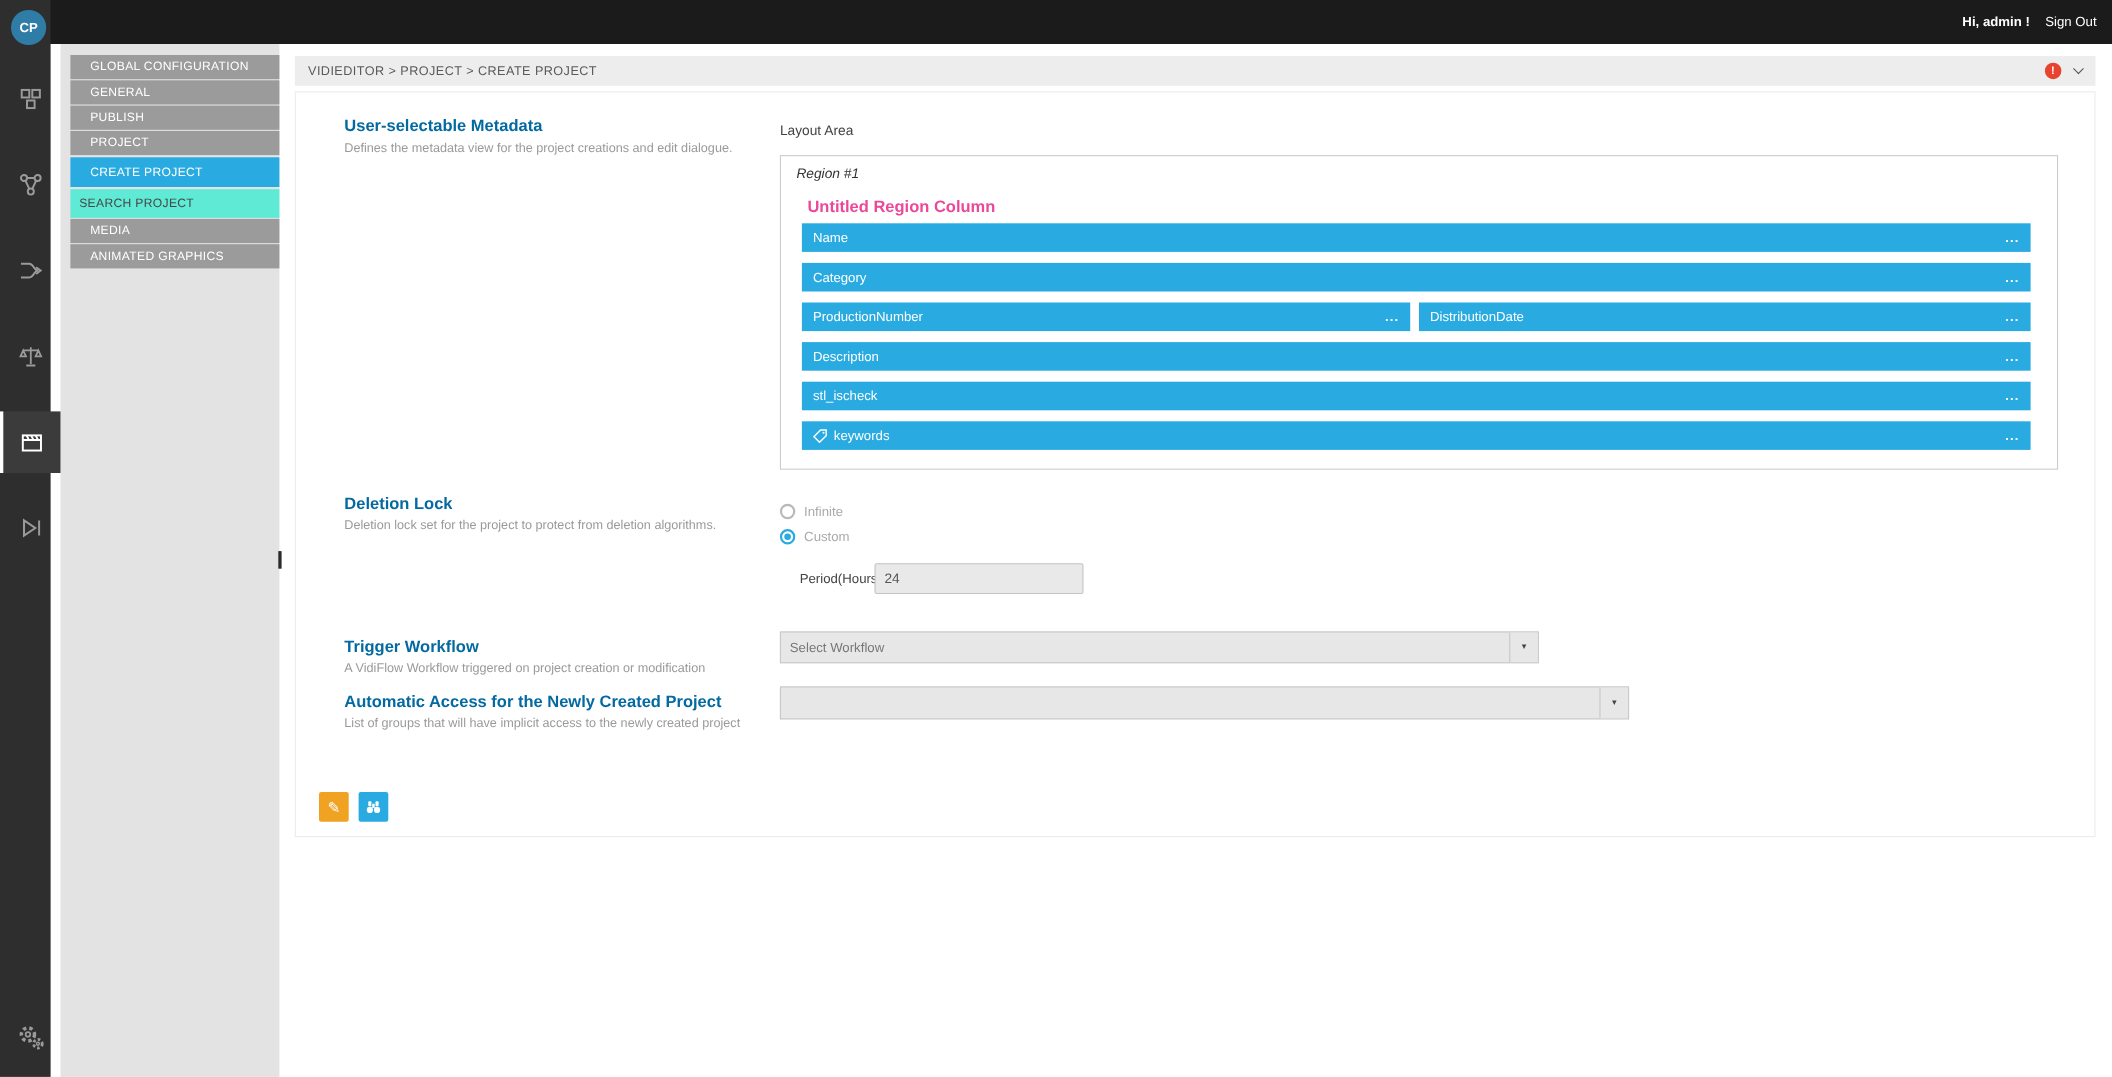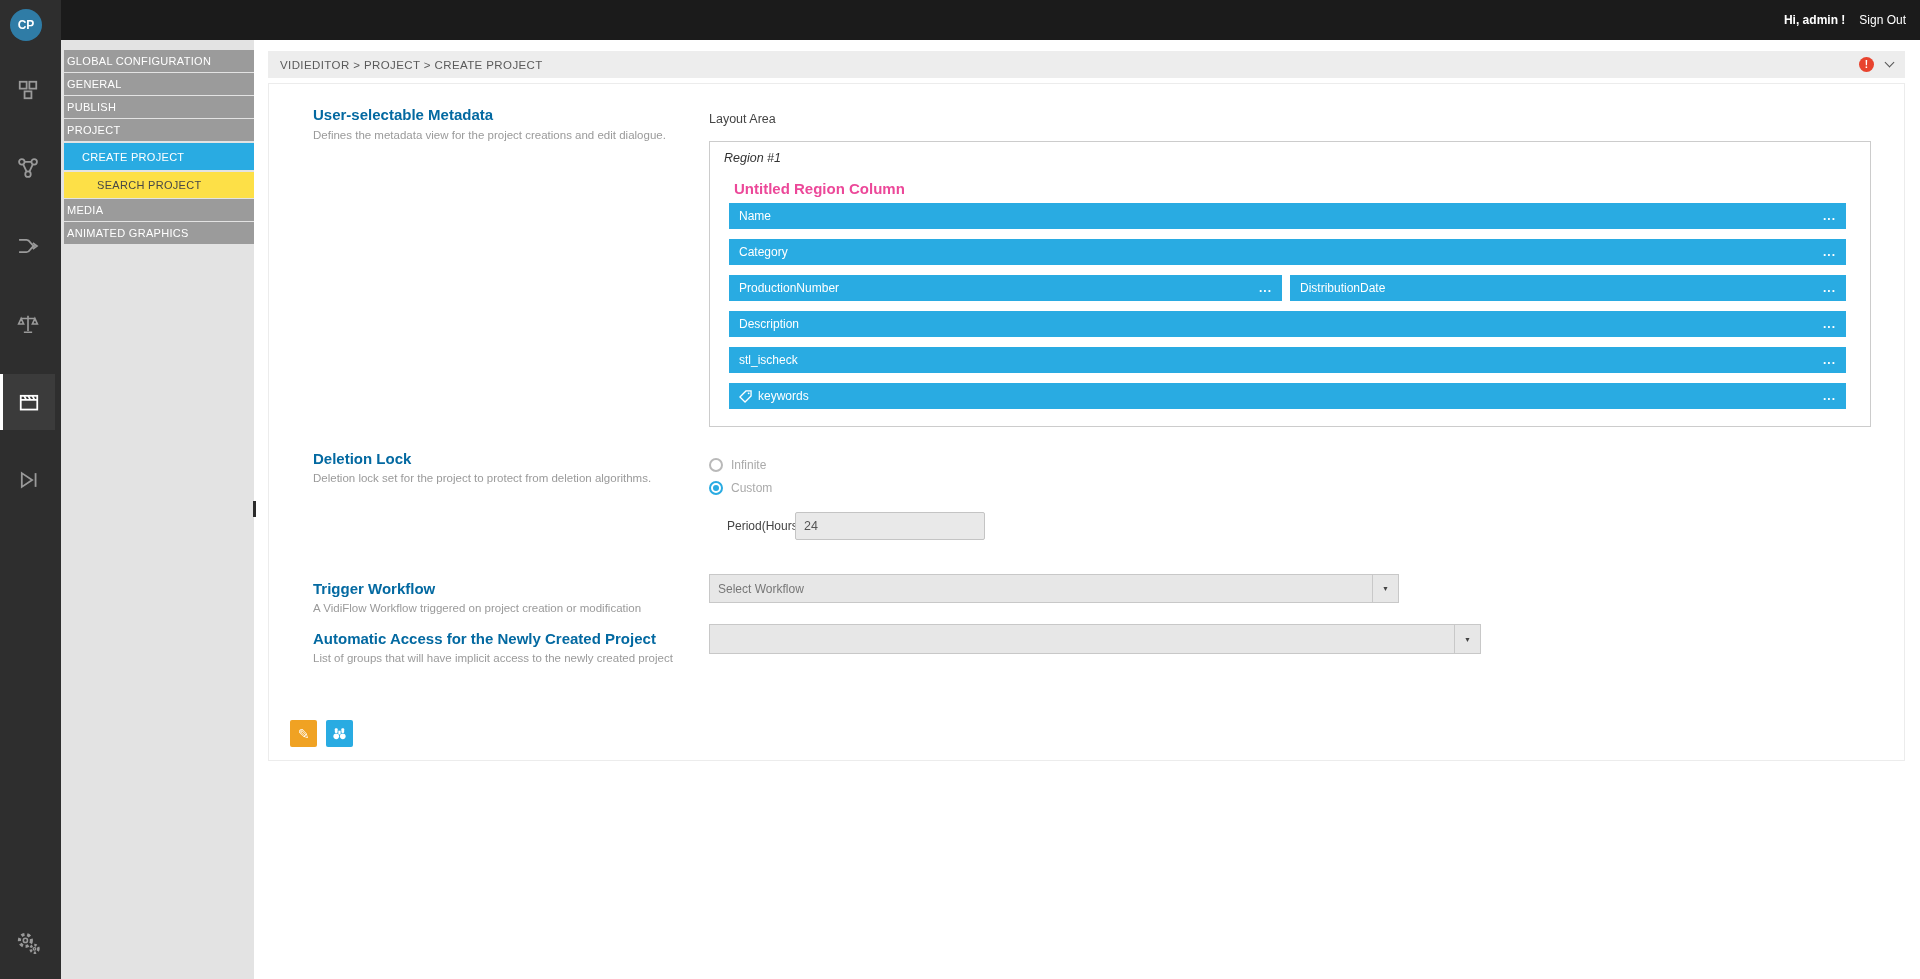--- a/index.html
+++ b/index.html
@@ -15,36 +15,36 @@
   .tab.active { height:37px; background:#ffffff; border-color:#e6e6e6; color:#1d1d1d; }
   .tab .tab-label { white-space:nowrap; }
   .tab-prod { width:147px; } .tab-int { width:131px; } .tab-trans { width:138px; } .tab-dev { width:136px; }
   .tab-plug { margin-left:auto; display:flex; }
   .topbar-right { position:absolute; right:14px; top:0; height:40px; display:flex; align-items:center; gap:14px;
     color:#fff; font-size:12px; }
   .greeting { font-weight:bold; }
   .signout { cursor:pointer; }
 
   
-  .rail { position:absolute; left:0; top:0; width:61px; height:979px; background:#2e2e2e; z-index:6; }
+  .rail { position:absolute; left:0; top:0; width:46px; height:979px; background:#2e2e2e; z-index:6; }
   .logo-circle { position:absolute; left:10px; top:9px; width:32px; height:32px; border-radius:50%;
     background:#2f7ca6; color:#fff; font-size:12px; font-weight:bold; display:flex; align-items:center; justify-content:center; }
   .rail-icons { position:absolute; left:0; top:62px; width:55px; display:flex; flex-direction:column; }
   .rail-slot { width:55px; height:56px; margin-bottom:22px; display:flex; align-items:center; justify-content:center;
     color:#9a9a9a; cursor:pointer; }
   .rail-slot.active { background:#3b3b3b; border-left:3px solid #ffffff; color:#ffffff; }
   .rail-bottom { position:absolute; left:0; bottom:8px; width:55px; height:56px; display:flex; align-items:center; justify-content:center; color:#9a9a9a; cursor:pointer; }
 
   
   .sidebar { position:absolute; left:55px; top:40px; width:199px; height:939px; background:#e3e3e3; padding-top:10px; }
   .side-item { margin-left:9px; width:190px; display:flex; align-items:center; font-size:11px; letter-spacing:.3px;
     margin-bottom:1px; cursor:pointer; }
-  .side-group { height:22px; background:#9b9b9b; color:#ffffff; padding-left:3px; }
+  .side-group { height:22px; background:#9b9b9b; color:#ffffff; padding-left:18px; }
   .side-active { height:27px; background:#29abe2; color:#ffffff; padding-left:18px; margin-top:2px; margin-bottom:2px; }
-  .side-sub { height:26px; background:#fde047; color:#474747; padding-left:33px; }
+  .side-sub { height:26px; background:#5eead4; color:#474747; padding-left:8px; }
   .scroll-thumb { position:absolute; left:253px; top:501px; width:3px; height:16px; background:#2b2b2b; z-index:7; cursor:pointer; }
 
   
   .breadcrumb { position:absolute; left:268px; top:51px; width:1637px; height:27px; background:#ededed;
     display:flex; align-items:center; padding:0 12px; font-size:11.5px; letter-spacing:.4px; color:#5a5a5a; }
   .crumb-right { margin-left:auto; display:flex; align-items:center; }
   .error-badge { width:15px; height:15px; border-radius:50%; background:#e8432e; color:#fff; font-size:10px; font-weight:bold;
     display:flex; align-items:center; justify-content:center; cursor:pointer; }
   .chev { width:7px; height:7px; border-right:1.5px solid #555; border-bottom:1.5px solid #555;
     transform:rotate(45deg); margin-left:12px; margin-top:-4px; cursor:pointer; }

